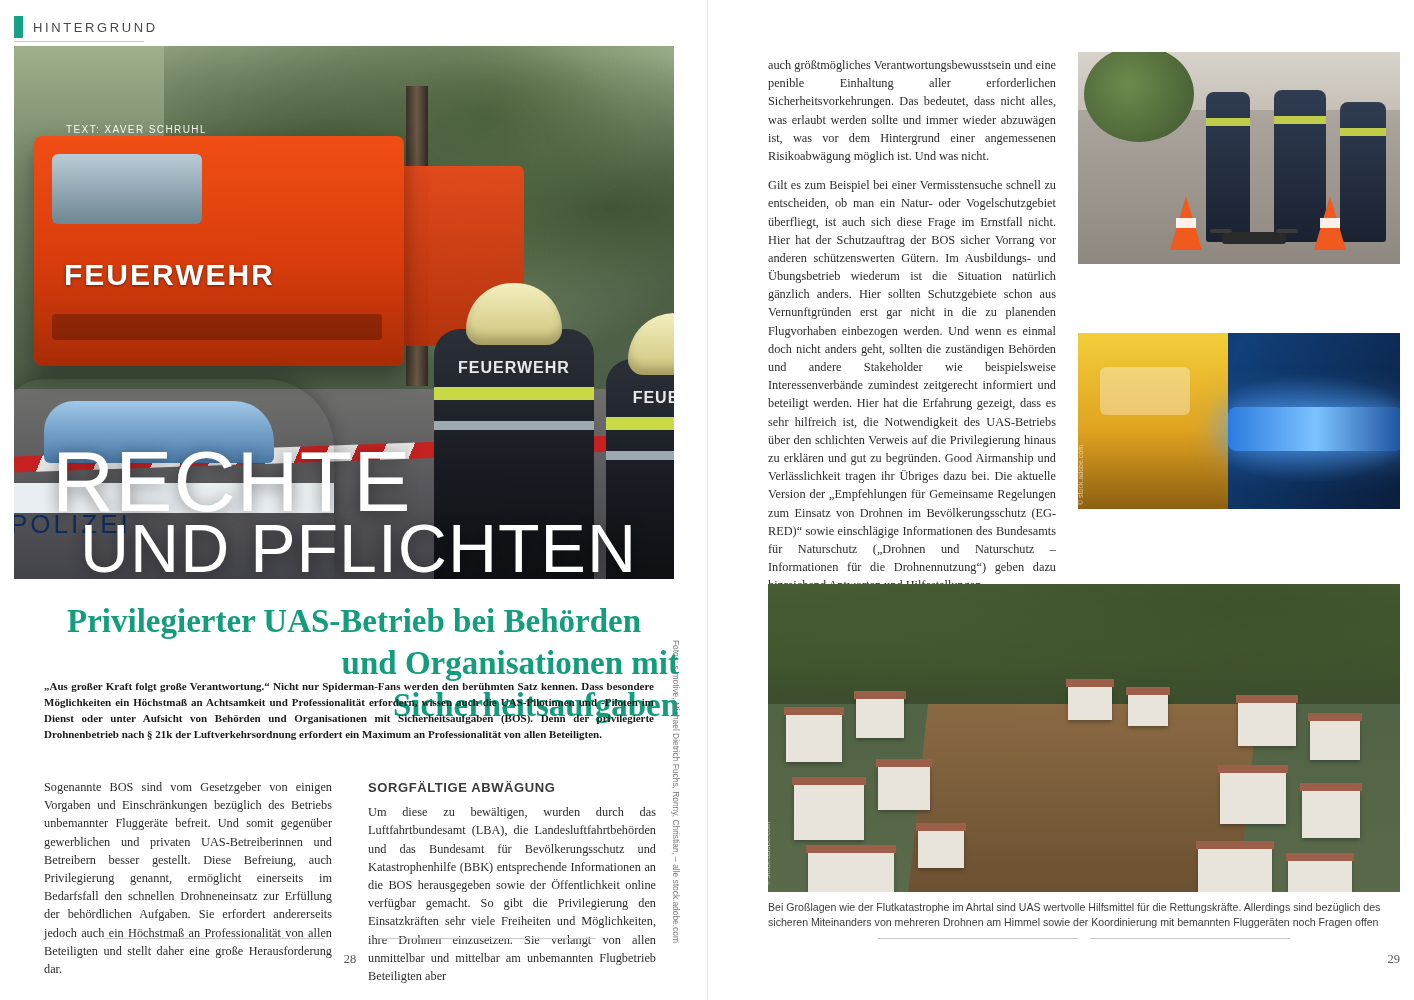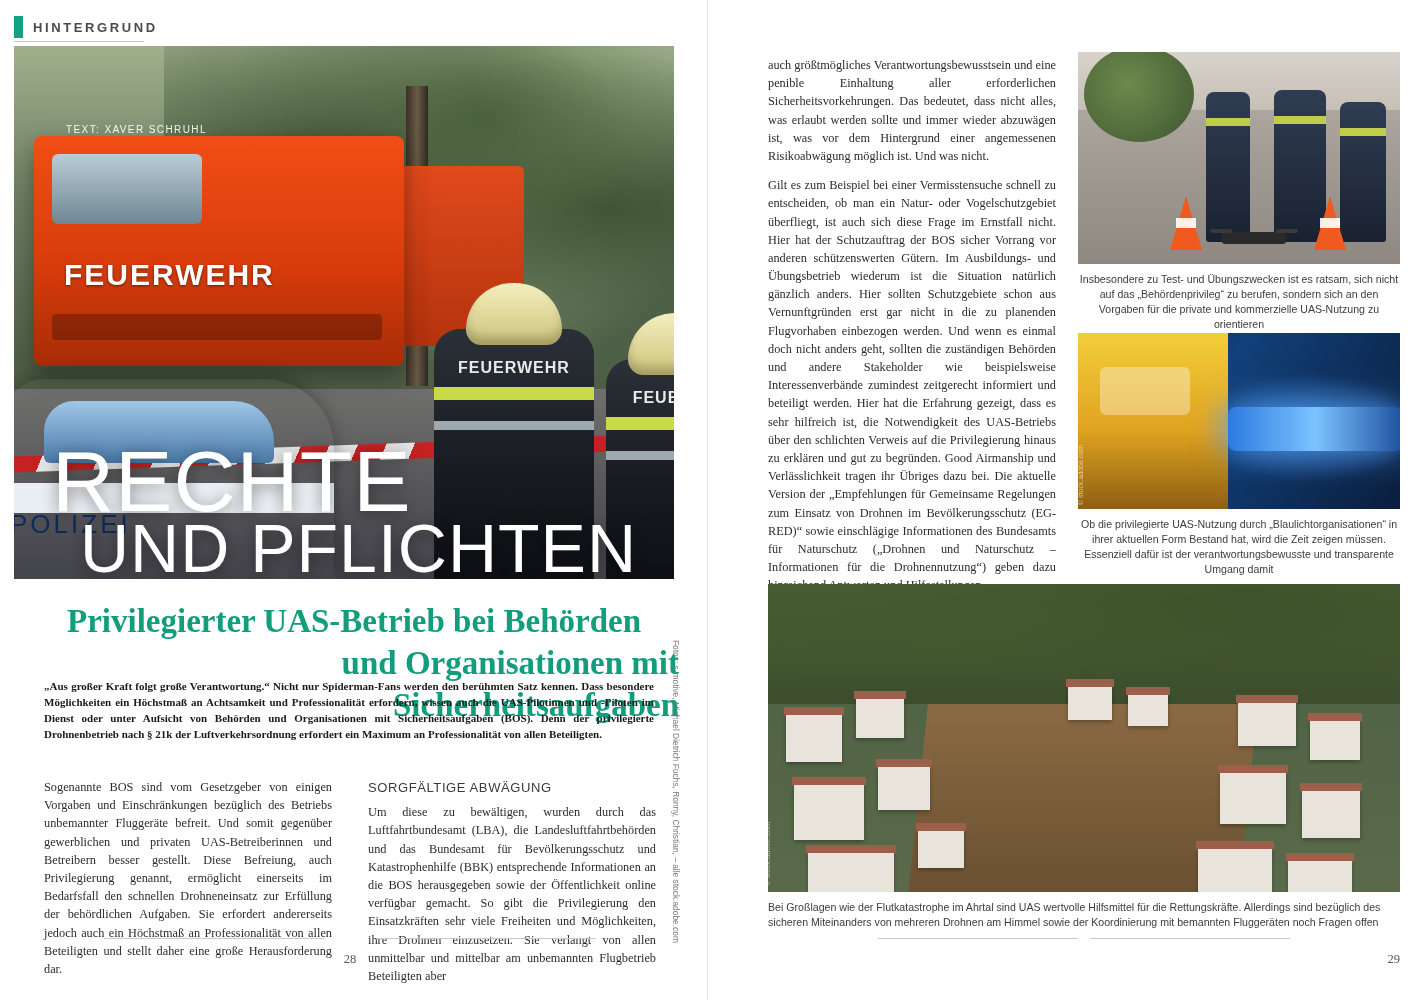--- a/index.html
+++ b/index.html
@@ -11,21 +11,21 @@
     overflow:hidden;
     position:relative;
   }
   .page{position:absolute;inset:0;}
 
   
   .hdr{position:absolute;left:14px;top:16px;display:flex;align-items:center;gap:10px;}
   .hdr .bar{width:9px;height:22px;background:#16a085;}
   .hdr .txt{
     font-family:"Liberation Sans", sans-serif;
-    font-size:13px;letter-spacing:2.6px;color:#4a4a4a;font-weight:700;
+    font-size:13px;letter-spacing:2.6px;color:#4a4a4a;font-weight:400;
   }
   .hdr-rule{position:absolute;left:14px;top:41px;width:130px;height:1px;background:#c9c9c9;}
 
   
   .lead-photo{
     position:absolute;left:14px;top:46px;width:660px;height:533px;
     overflow:hidden;background:#5a6a55;
   }
   .lead-photo .sky{
     position:absolute;inset:0;
@@ -142,21 +142,21 @@
     position:absolute;left:44px;top:678px;width:610px;
     font-weight:700;font-size:11px;line-height:1.47;text-align:justify;
   }
 
   .cols{position:absolute;left:44px;top:778px;width:612px;height:160px;}
   .col{position:absolute;top:0;width:288px;font-size:12.3px;line-height:1.48;text-align:justify;color:#2b2b2b;}
   .colL{left:0;}
   .colR{left:324px;}
   .smallhead{
     font-family:"Liberation Sans", sans-serif;font-size:13px;letter-spacing:.6px;
-    color:#3a3a3a;margin:0 0 6px 0;font-weight:400;
+    color:#3a3a3a;margin:0 0 6px 0;font-weight:700;
   }
   .vcredit{
     position:absolute;left:681px;top:640px;
     transform:rotate(90deg);transform-origin:left top;
     font-family:"Liberation Sans", sans-serif;font-size:8.4px;color:#7a7a7a;
     white-space:nowrap;
   }
   .pnumL{
     position:absolute;left:44px;top:952px;width:612px;text-align:center;
     font-size:12.5px;color:#555;
@@ -313,30 +313,28 @@
     <div class="ground"></div>
     <div class="wall"></div>
     <div class="tree"></div>
     <div class="cop c1"></div>
     <div class="cop c2"></div>
     <div class="cop c3"></div>
     <div class="cone cn1"></div>
     <div class="cone cn2"></div>
     <div class="drone"></div>
   </div>
-  <div class="cap cap1">Insbesondere zu Test- und Übungszwecken ist es ratsam, sich nicht auf das „Behördenprivileg“ zu berufen, sondern sich an den Vorgaben für die private und kommerzielle UAS-Nutzung zu orientieren</div>
 
   <div class="ph ph2">
     <div class="bg"></div>
     <div class="amb"></div>
     <div class="glow"></div>
     <div class="bar"></div>
     <div class="sc">© stock.adobe.com</div>
   </div>
-  <div class="cap cap2">Ob die privilegierte UAS-Nutzung durch „Blaulichtorganisationen“ in ihrer aktuellen Form Bestand hat, wird die Zeit zeigen müssen. Essenziell dafür ist der verantwortungsbewusste und transparente Umgang damit</div>
 
   <div class="ph ph3">
     <div class="sky3"></div>
     <div class="forest"></div>
     <div class="river"></div>
     <div class="houses">
       <div class="h" style="left:18px;top:34px;width:56px;height:48px;"></div>
       <div class="h" style="left:88px;top:18px;width:48px;height:40px;"></div>
       <div class="h" style="left:26px;top:104px;width:70px;height:56px;"></div>
       <div class="h" style="left:110px;top:86px;width:52px;height:44px;"></div>

